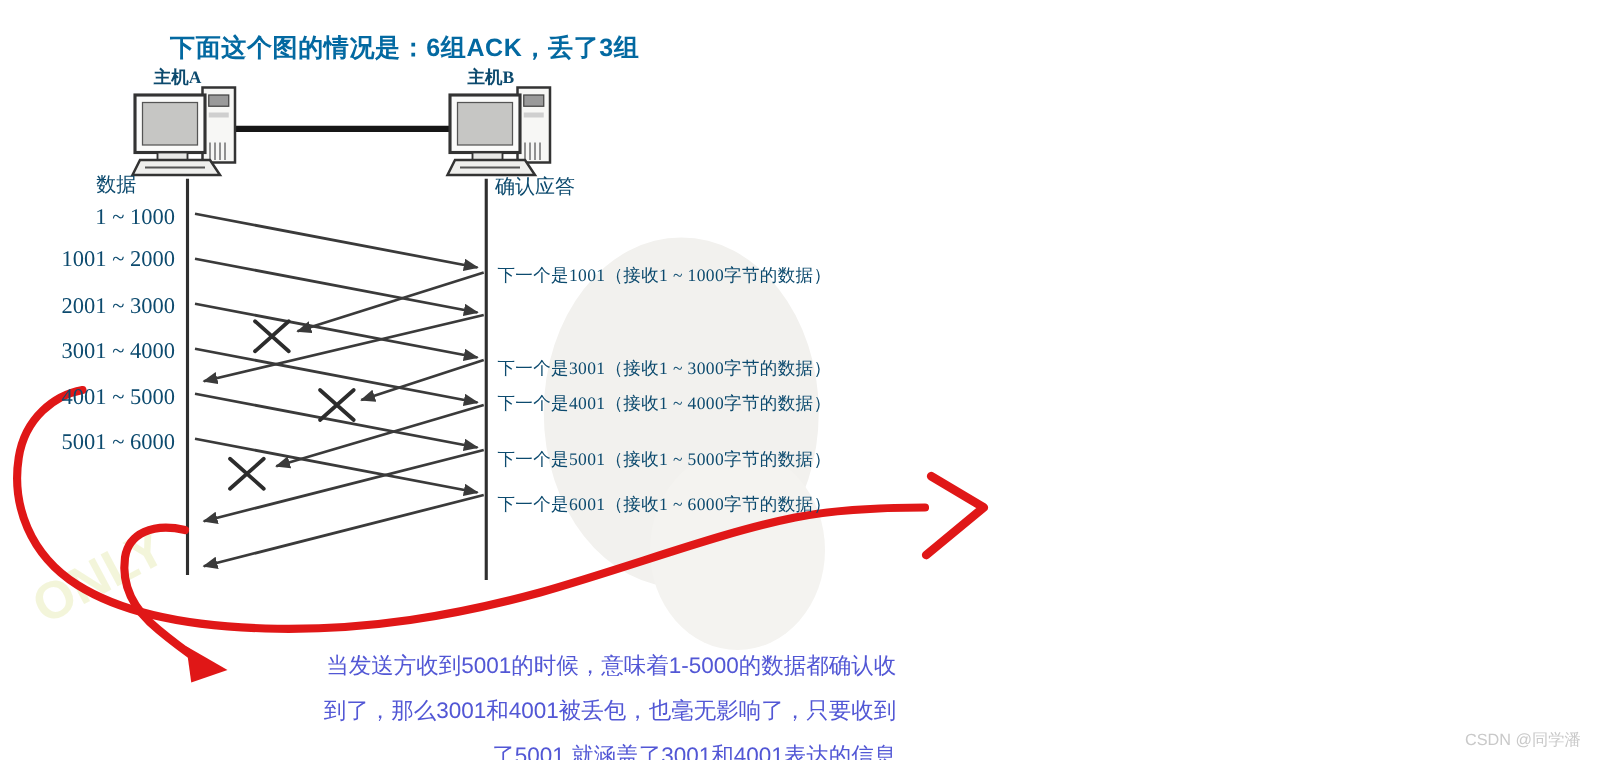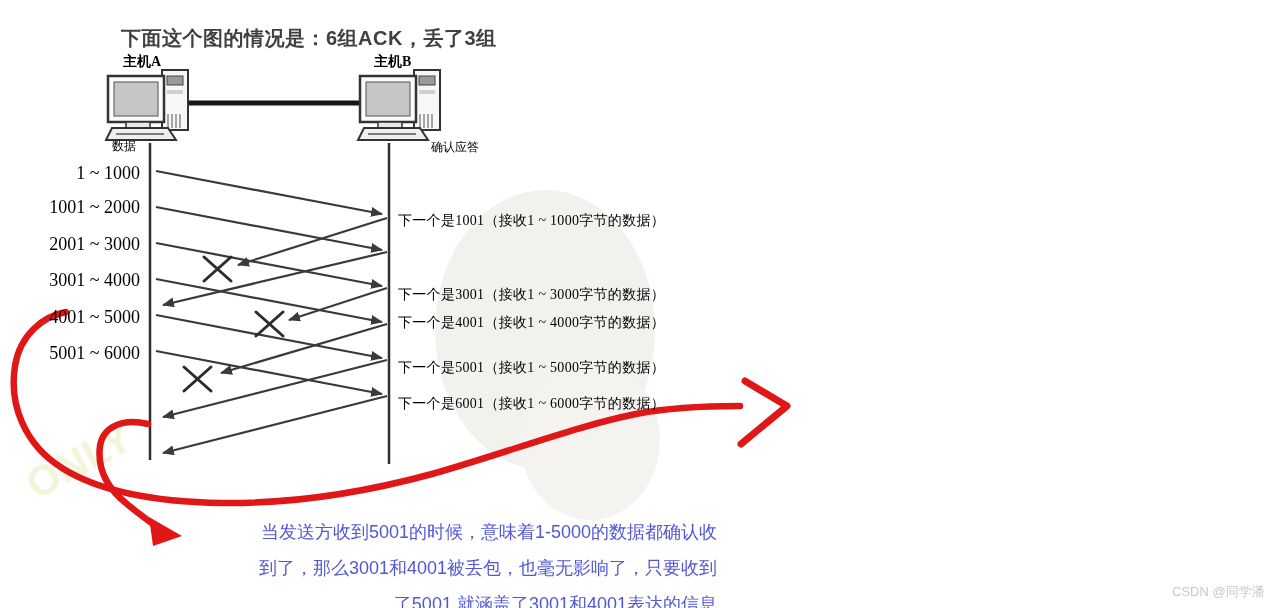--- a/index.html
+++ b/index.html
@@ -1,24 +1,24 @@
 <!DOCTYPE html>
 <html><head>
 <meta charset="utf-8">
 <style>
   html,body{margin:0;padding:0;background:#ffffff;}
   .canvas{position:relative;width:1280px;height:608px;background:#ffffff;overflow:hidden;
           font-family:"Liberation Sans","DejaVu Sans",sans-serif;}
   svg.layer{position:absolute;left:0;top:0;}
-  .scan-text{font-family:"Liberation Serif","DejaVu Serif",serif;color:#000000;}
-  .title{position:absolute;left:121px;top:25px;font-size:20px;font-weight:700;color:#404040;letter-spacing:.5px;white-space:nowrap;}
+  .scan-text{font-family:"Liberation Serif","DejaVu Serif",serif;color:#0c4a6e;}
+  .title{position:absolute;left:136px;top:25px;font-size:20px;font-weight:700;color:#0369a1;letter-spacing:.5px;white-space:nowrap;}
   .host{position:absolute;font-size:14px;font-weight:600;white-space:nowrap;}
   .host-a{left:123px;top:53px;}
   .host-b{left:374px;top:53px;}
-  .colhdr{position:absolute;font-size:12px;white-space:nowrap;margin-left:35px;}
+  .colhdr{position:absolute;font-size:16px;white-space:nowrap;}
   .hdr-data{left:77px;top:138px;}
   .hdr-ack{left:396px;top:139px;}
   .seg{position:absolute;left:34px;width:106px;text-align:right;font-size:18px;white-space:nowrap;}
   .seg-0{top:163px}.seg-1{top:197px}.seg-2{top:234px}.seg-3{top:270px}.seg-4{top:307px}.seg-5{top:343px}
   .ack{position:absolute;left:398px;font-size:14px;letter-spacing:.3px;white-space:nowrap;}
   .ack-0{top:212px}.ack-1{top:249px}.ack-2{top:286px}.ack-3{top:314px}.ack-4{top:359px}.ack-5{top:395px}
   .red-note{position:absolute;left:788px;top:271px;width:480px;font-size:17px;line-height:31px;color:#fb3c44;}
   .red-note .line{white-space:nowrap;}
   .red-note .bold{font-weight:700;}
   .blue-note{position:absolute;left:187px;top:514px;width:530px;font-size:18px;line-height:36px;color:#5257d5;}

